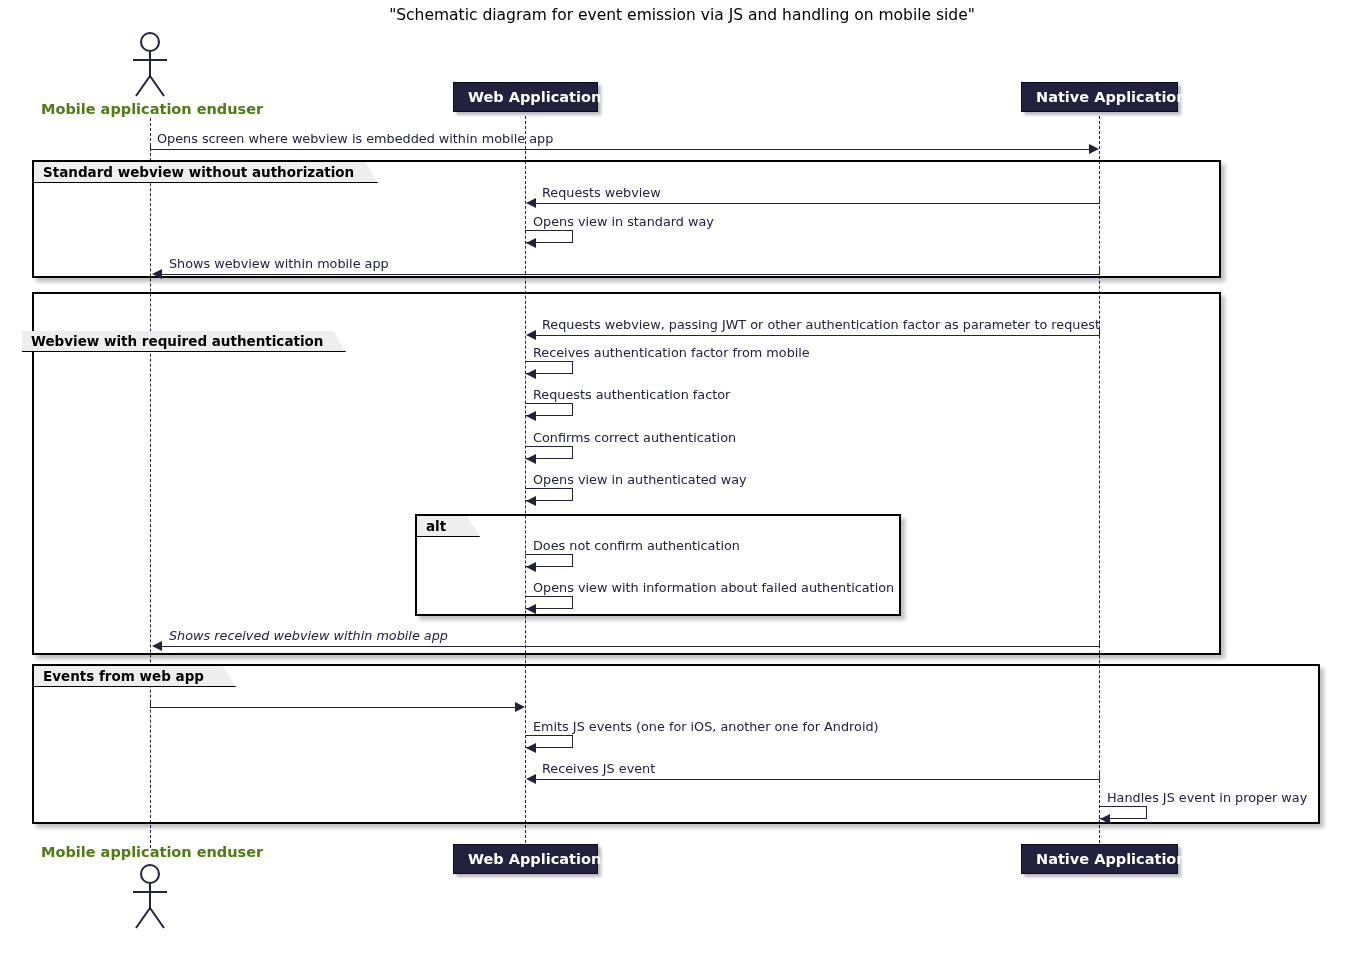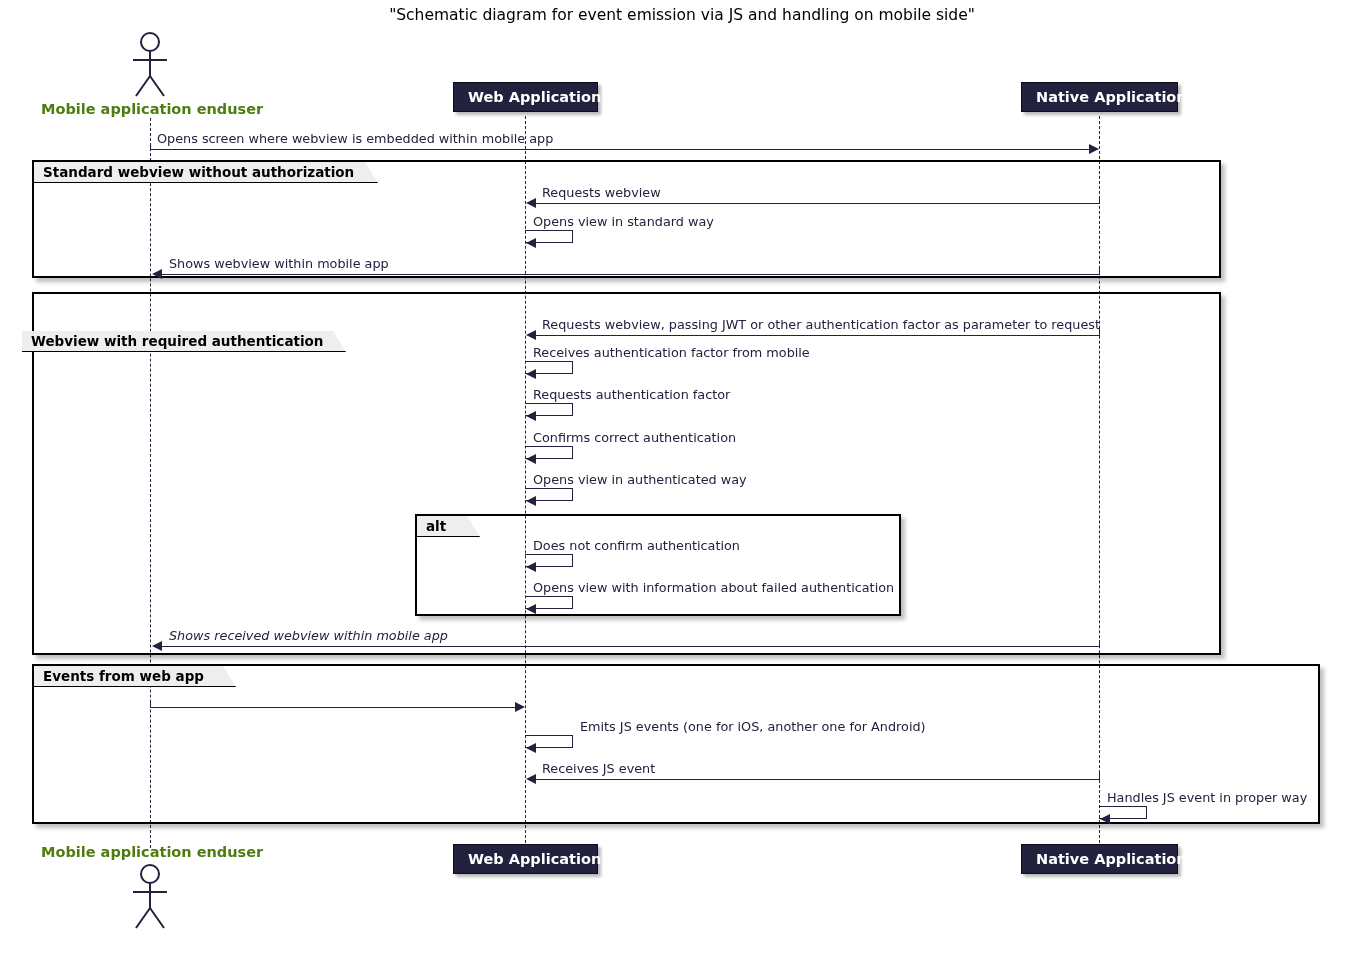--- a/index.html
+++ b/index.html
@@ -212,21 +212,21 @@
   <div class="tick" style="left:1099px; top:640px; height:7px;"></div>
   <div class="arrow-head arrow-left" style="left:152px; top:641px;"></div>
 
   <div class="group" style="left:32px; top:664px; width:1288px; height:160px;"></div>
   <div class="group-tab" style="left:34px; top:666px; width:202px;">Events from web app</div>
 
   <div class="msg-line" style="left:150px; top:707px; width:366px;"></div>
   <div class="tick" style="left:150px; top:701px; height:7px;"></div>
   <div class="arrow-head arrow-right" style="left:515px; top:702px;"></div>
 
-  <div class="msg-label" style="left:533px; top:719px;margin-left:47px;">Emits JS events (one for iOS, another one for Android)</div>
+  <div class="msg-label" style="left:533px; top:719px;">Emits JS events (one for iOS, another one for Android)</div>
   <div class="self-box" style="left:525px; top:735px; width:48px; height:13px;"></div>
   <div class="arrow-head arrow-left" style="left:526px; top:743px;"></div>
 
   <div class="msg-label" style="left:542px; top:761px;">Receives JS event</div>
   <div class="msg-line" style="left:528px; top:779px; width:571px;"></div>
   <div class="tick" style="left:1099px; top:773px; height:7px;"></div>
   <div class="arrow-head arrow-left" style="left:526px; top:774px;"></div>
 
   <div class="msg-label" style="left:1107px; top:790px;">Handles JS event in proper way</div>
   <div class="self-box" style="left:1099px; top:806px; width:48px; height:13px;"></div>

